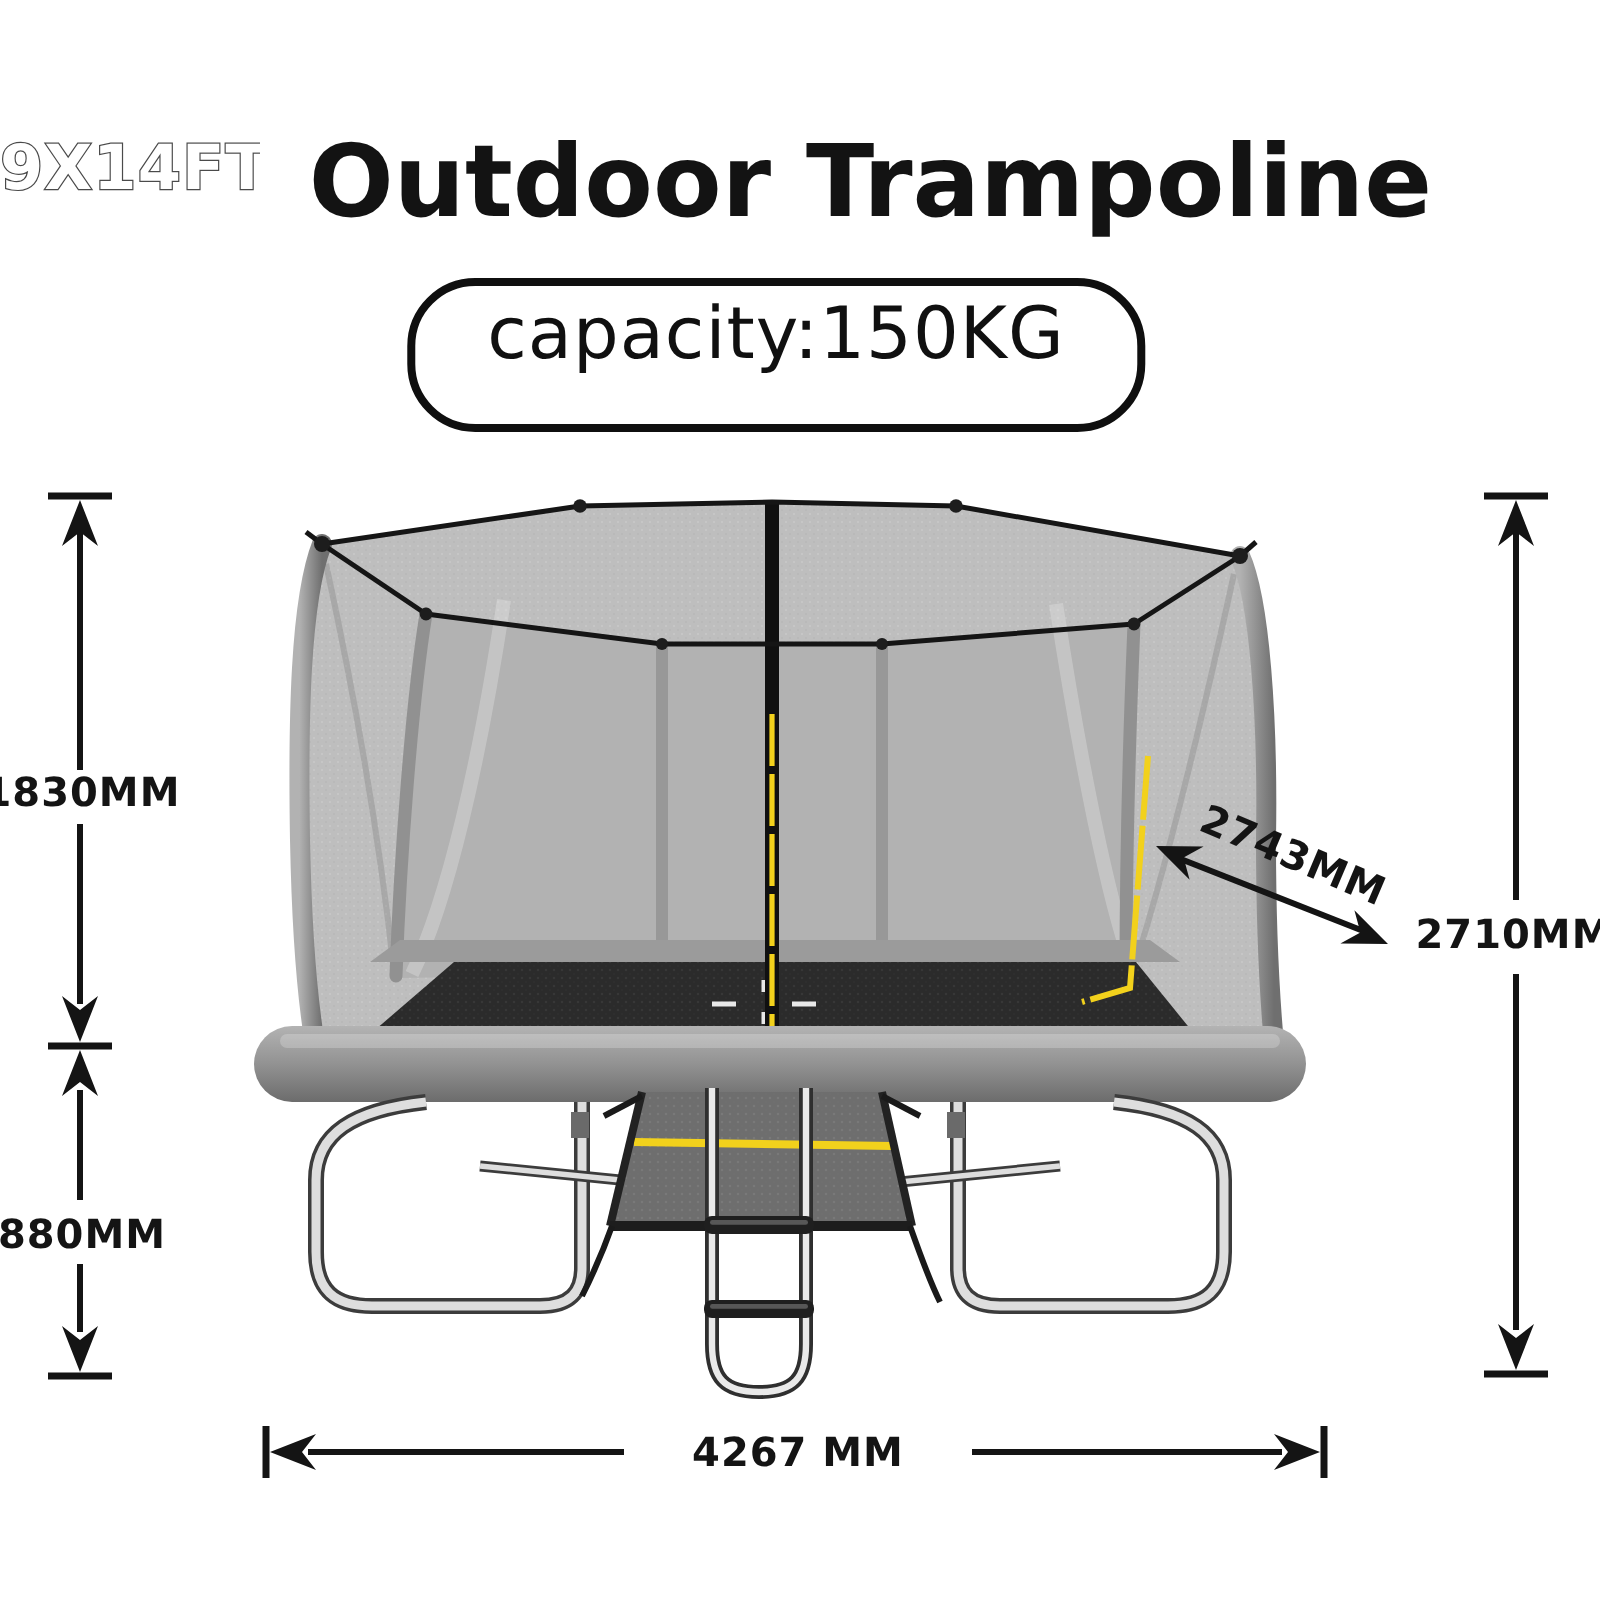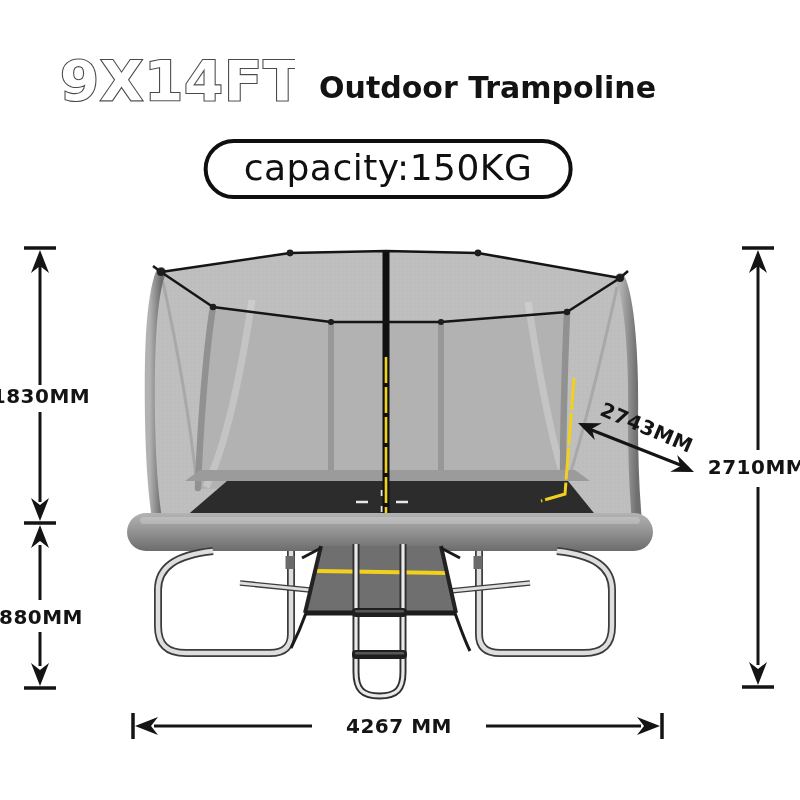--- a/index.html
+++ b/index.html
@@ -6,27 +6,27 @@
   body{
     width:800px;height:800px;position:relative;background:#ffffff;overflow:hidden;
     font-family:"DejaVu Sans","Liberation Sans",sans-serif;
   }
   .header{
     position:absolute;top:46px;left:0;width:716px;
     display:flex;justify-content:center;align-items:center;gap:24px;
   }
   .size-svg{display:block}
   .title{
-    font-size:30px;font-weight:800;color:#131313;white-space:nowrap;letter-spacing:0;margin-top:16px;
+    font-size:50px;font-weight:800;color:#131313;white-space:nowrap;letter-spacing:0;margin-top:16px;
   }
   .pill{
     position:absolute;top:139px;left:50%;
     transform:translateX(calc(-50% - 12px));
     border:4px solid #0f0f0f;border-radius:34px;
-    padding:4px 36px 7px 36px;
+    padding:4px 36px 24px 36px;
     font-size:36px;font-weight:400;color:#101010;letter-spacing:.5px;
     white-space:nowrap;
   }
   .scene{position:absolute;left:0;top:0}
   .dim-label{
     font-family:"DejaVu Sans","Liberation Sans",sans-serif;
     font-weight:bold;font-size:20px;fill:#141414;letter-spacing:.5px;
   }
 </style>
 </head>

